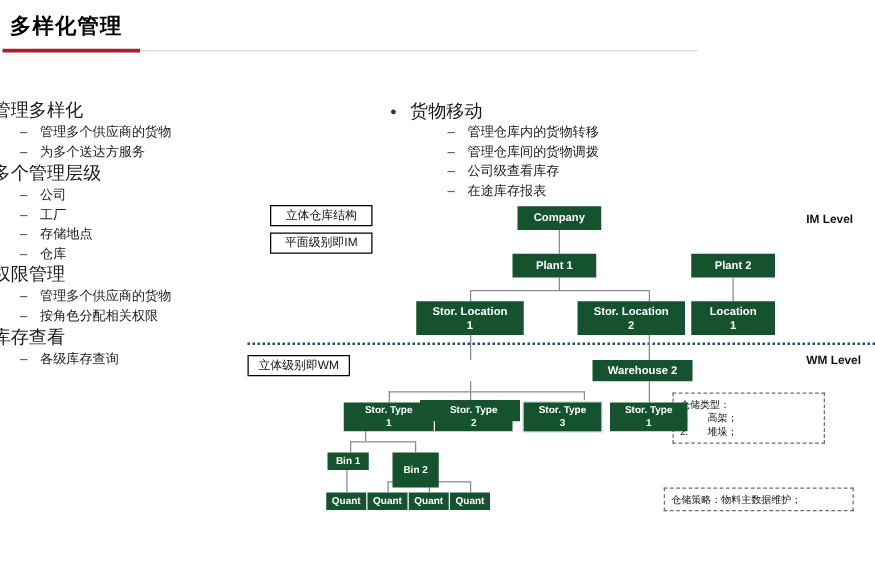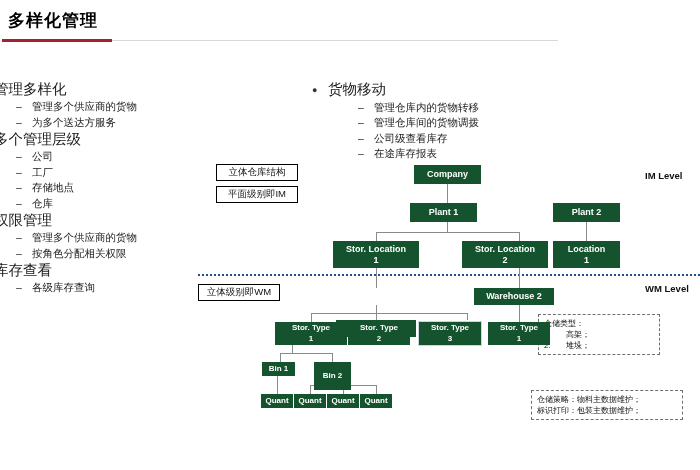--- a/index.html
+++ b/index.html
@@ -134,21 +134,20 @@
       <span class="num">1.</span>
       <span>高架；</span>
     </div>
   <div class="row">
       <span class="num">2.</span>
       <span>堆垛；</span>
     </div>
 </div>
 <div class="callout" id="callout-strategy">
   <div>仓储策略：物料主数据维护；</div>
-  <div>标识打印：包装主数据维护；</div>
 </div>
 
 <div class="ln v" style="left:447px;top:184px;height:19px;"></div>
 
 <div class="ln v" style="left:447px;top:222px;height:10px;"></div>
 <div class="ln h" style="left:376px;top:232px;width:143px;"></div>
 <div class="ln v" style="left:376px;top:232px;height:9px;"></div>
 <div class="ln v" style="left:519px;top:232px;height:9px;"></div>
 
 <div class="ln v" style="left:586px;top:222px;height:19px;"></div>

